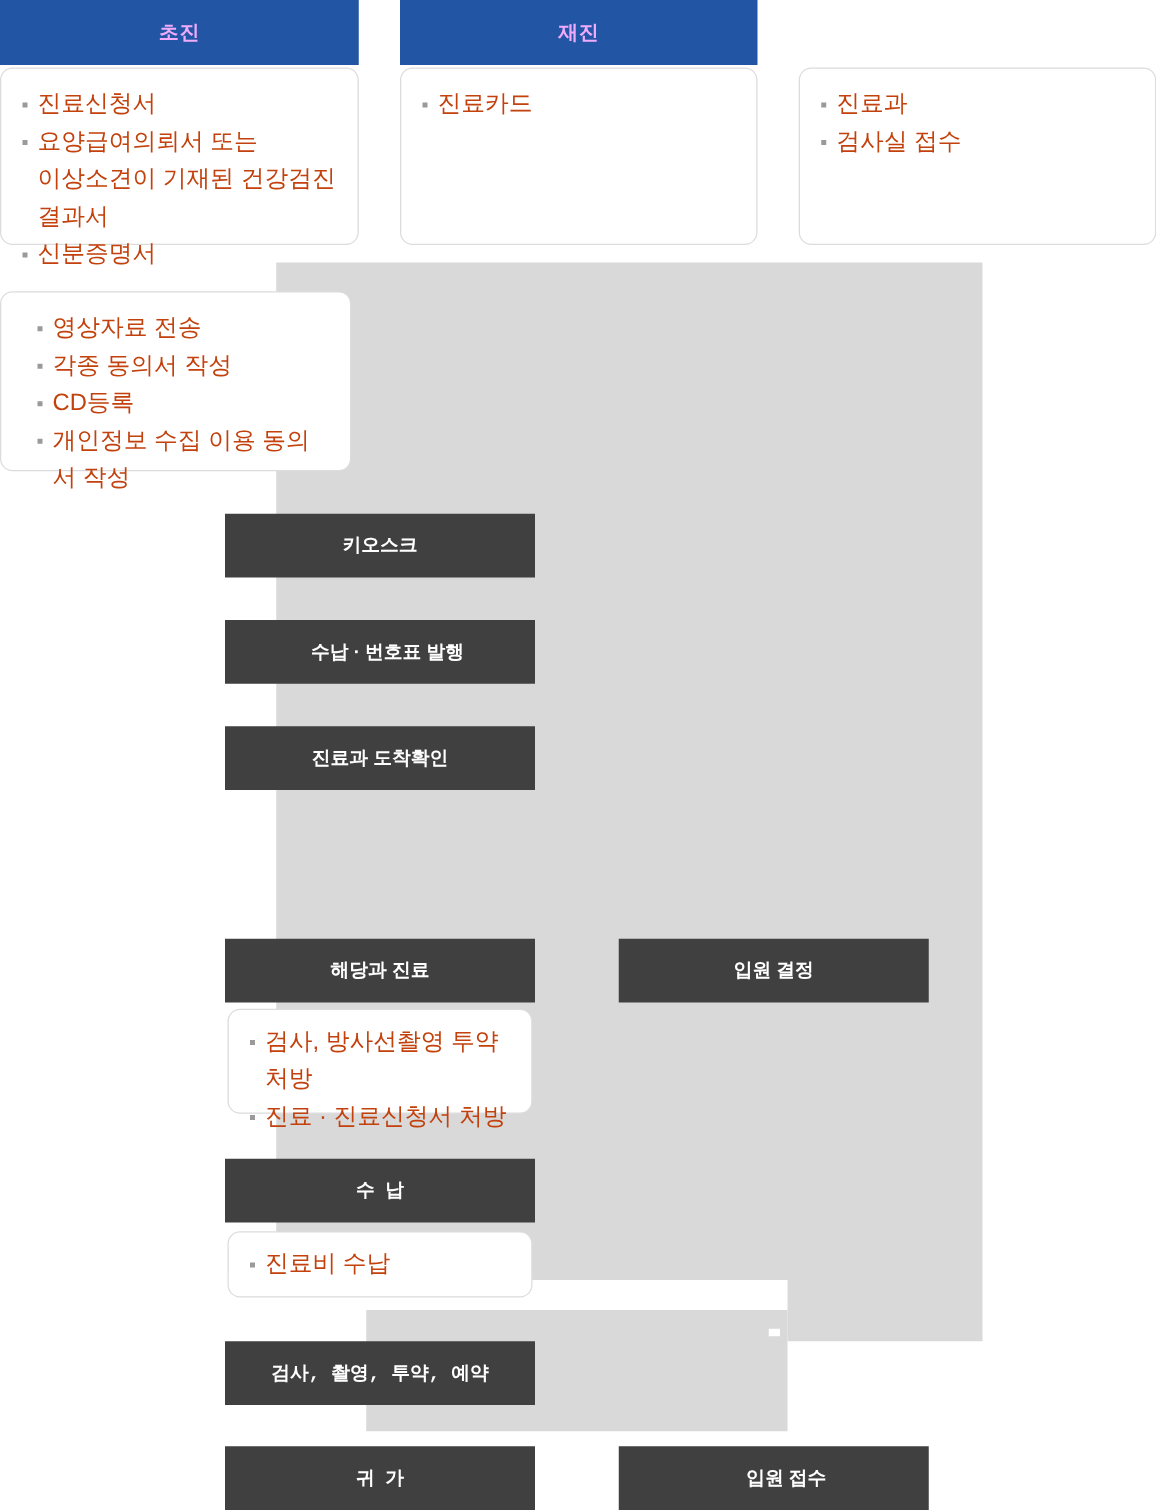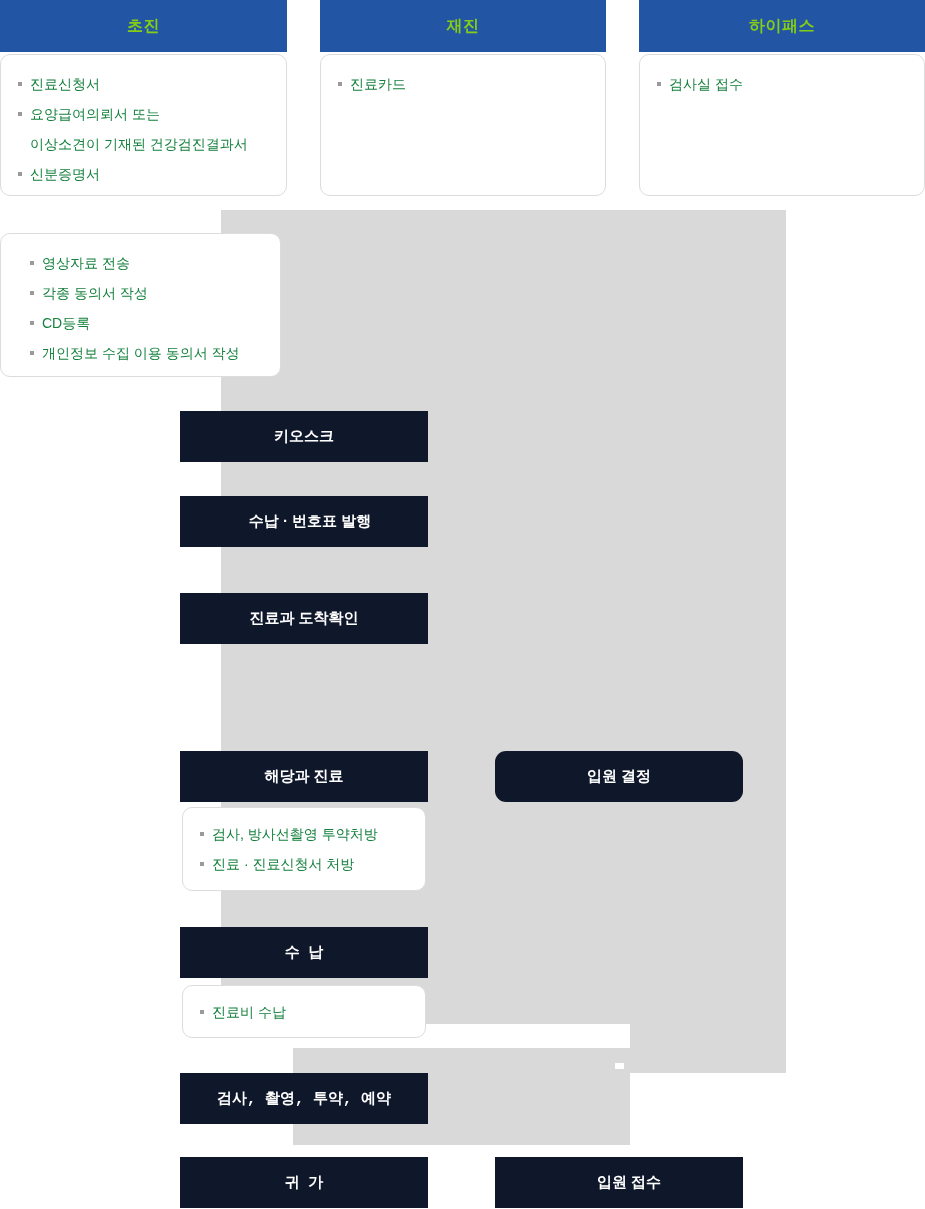--- a/index.html
+++ b/index.html
@@ -24,21 +24,21 @@
   .gray-shape {
     position: absolute;
     background: #d9d9d9;
     z-index: 0;
   }
 
   
   .col-header {
     position: absolute;
     background: #2255a4;
-    color: #84cc16;
+    color: #f0abfc;
     font-size: 16px;
     font-weight: bold;
     letter-spacing: 0.5px;
     display: flex;
     align-items: center;
     justify-content: center;
     z-index: 3;
   }
 
   
@@ -51,43 +51,43 @@
     z-index: 4;
     padding: 14px 16px 10px 16px;
   }
   .note-list {
     margin: 0;
     padding: 0;
     list-style: none;
   }
   .note-list li {
     position: relative;
-    color: #15803d;
-    font-size: 14px;
+    color: #c2410c;
+    font-size: 19px;
     line-height: 30px;
     padding-left: 13px;
     white-space: pre-wrap;
   }
   .note-list li::before {
     content: "";
     position: absolute;
     left: 1px;
     top: 13px;
     width: 4px;
     height: 4px;
     background: #9a9a9a;
   }
   .note-list li.cont::before {
     display: none;
   }
 
   
   .process-box {
     position: absolute;
-    background: #0f172a;
+    background: #404040;
     color: #ffffff;
     font-size: 15px;
     font-weight: bold;
     display: flex;
     align-items: center;
     justify-content: center;
     text-align: left;
     z-index: 5;
     box-sizing: border-box;
     white-space: pre;
@@ -103,59 +103,57 @@
   <div class="gray-shape" style="left:293px; top:1048px; width:337px; height:97px;"></div>
   <div class="gray-shape" style="left:630px; top:1024px; width:156px; height:49px;"></div>
   <div class="gray-shape" style="background:#ffffff; left:615px; top:1063px; width:9px; height:6px;"></div>
 
   <div class="col-header" style="left:0px; top:0px; width:287px; height:52px;">
     <span>초진</span>
   </div>
   <div class="col-header" style="left:320px; top:0px; width:286px; height:52px;">
     <span>재진</span>
   </div>
-  <div class="col-header" style="left:639px; top:0px; width:286px; height:52px;">
-    <span>하이패스</span>
-  </div>
 
   <div class="note-card" style="left:0px; top:54px; width:287px; height:142px;">
     <ul class="note-list">
       <li>진료신청서</li>
       <li>요양급여의뢰서 또는</li>
       <li class="cont">이상소견이 기재된 건강검진결과서</li>
       <li>신분증명서</li>
     </ul>
   </div>
 
   <div class="note-card" style="left:320px; top:54px; width:286px; height:142px;">
     <ul class="note-list">
       <li>진료카드</li>
     </ul>
   </div>
 
   <div class="note-card" style="left:639px; top:54px; width:286px; height:142px;">
     <ul class="note-list">
+      <li>진료과</li>
       <li>검사실 접수</li>
     </ul>
   </div>
 
   <div class="note-card" style="left:0px; top:233px; width:281px; height:144px;padding-left:28px;">
     <ul class="note-list">
       <li>영상자료 전송</li>
       <li>각종 동의서 작성</li>
       <li>CD등록</li>
       <li>개인정보 수집 이용 동의서 작성</li>
     </ul>
   </div>
 
   <div class="process-box" style="left:180px; top:411px; width:248px; height:51px;">키오스크</div>
 
   <div class="process-box" style="left:180px; top:496px; width:248px; height:51px;padding-left:12px;">수납 · 번호표 발행</div>
 
-  <div class="process-box" style="left:180px; top:581px; width:248px; height:51px;margin-top:12px;">진료과 도착확인</div>
+  <div class="process-box" style="left:180px; top:581px; width:248px; height:51px;">진료과 도착확인</div>
 
 
   <div class="process-box" style="left:180px; top:751px; width:248px; height:51px;">해당과 진료</div>
 
   <div class="note-card" style="left:182px; top:807px; width:244px; height:84px; padding-top:11px;">
     <ul class="note-list">
       <li>검사, 방사선촬영 투약처방</li>
       <li>진료 · 진료신청서 처방</li>
     </ul>
   </div>
@@ -165,17 +163,17 @@
   <div class="note-card" style="left:182px; top:985px; width:244px; height:53px; padding-top:11px;">
     <ul class="note-list">
       <li>진료비 수납</li>
     </ul>
   </div>
 
   <div class="process-box" style="left:180px; top:1073px; width:248px; height:51px;font-family:Liberation Mono, monospace;">검사, 촬영, 투약, 예약</div>
 
   <div class="process-box" style="left:180px; top:1157px; width:248px; height:51px;">귀  가</div>
 
-  <div class="process-box" style="left:495px; top:751px; width:248px; height:51px;border-radius:11px;">입원 결정</div>
+  <div class="process-box" style="left:495px; top:751px; width:248px; height:51px;">입원 결정</div>
 
   <div class="process-box" style="left:495px; top:1157px; width:248px; height:51px;padding-left:20px;">입원 접수</div>
 
 </div>
 
 </body></html>

